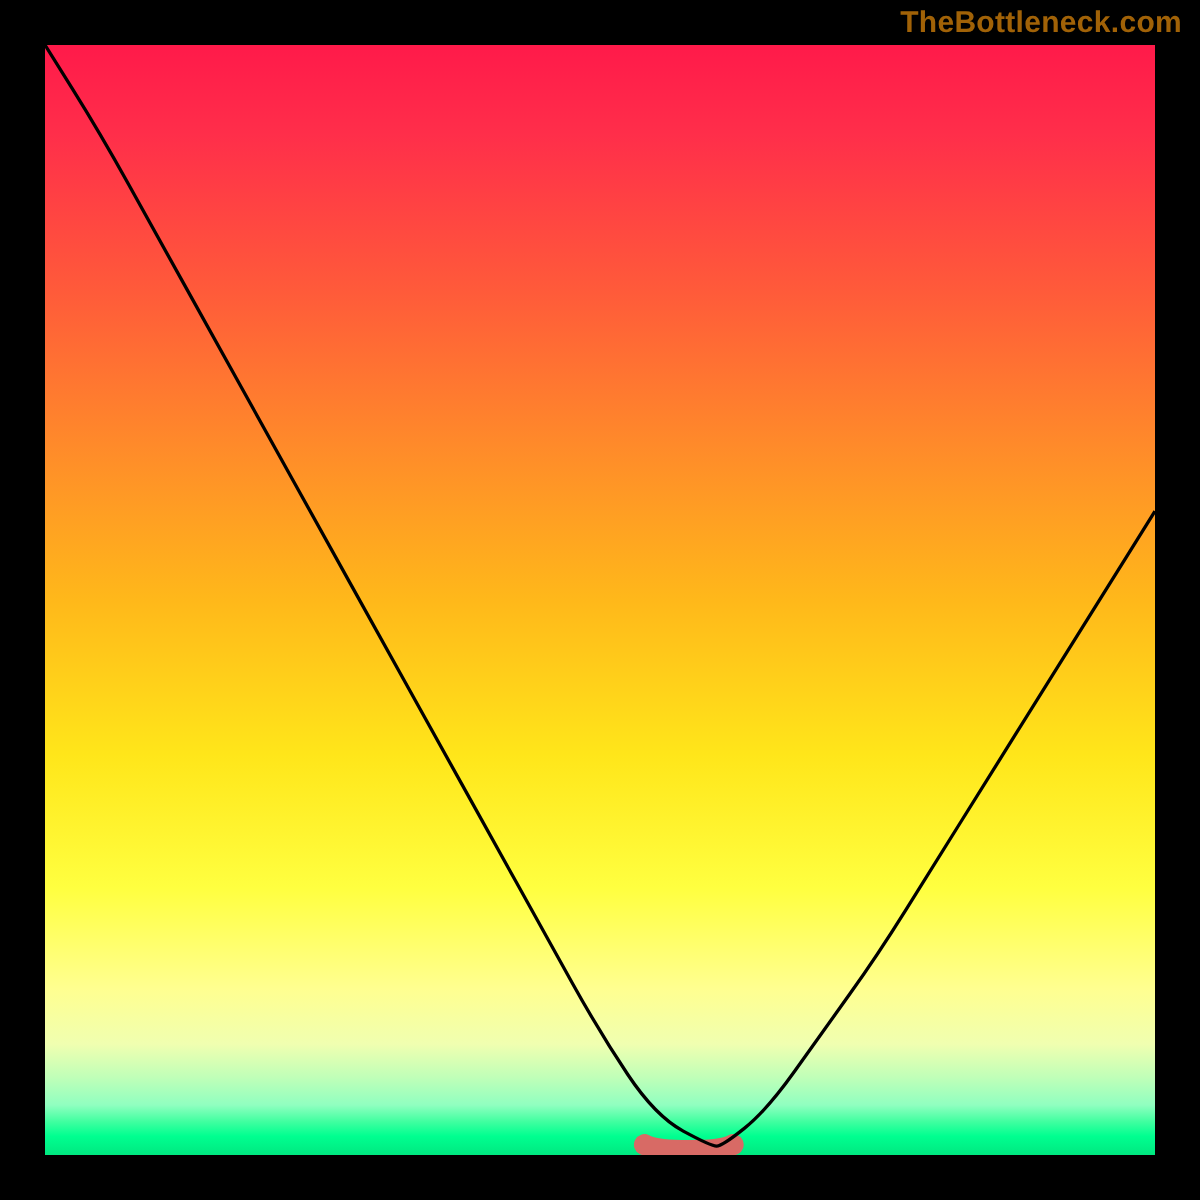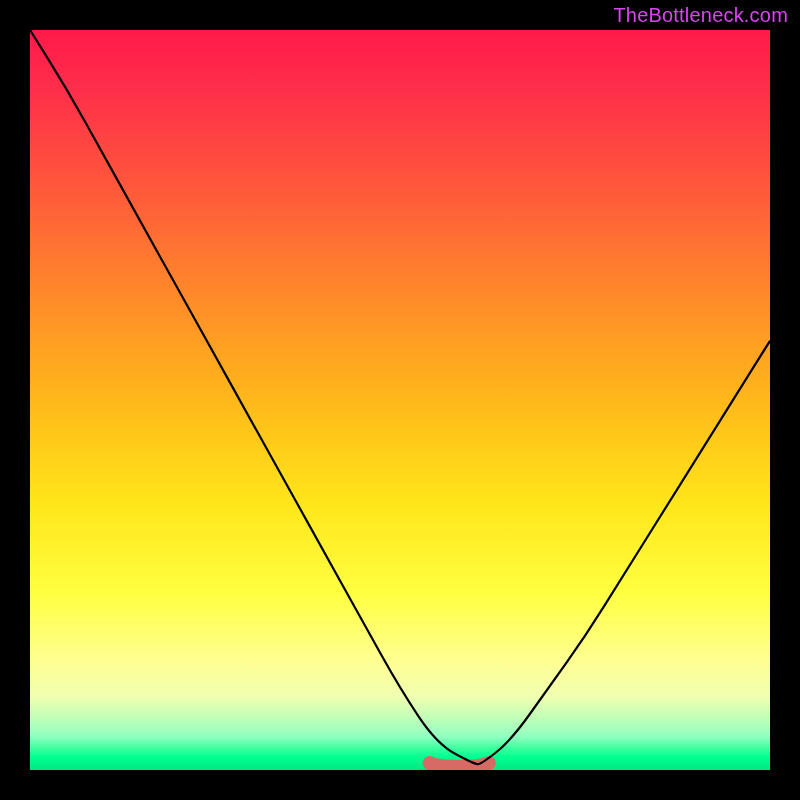--- a/index.html
+++ b/index.html
@@ -8,23 +8,23 @@
     width: 800px;
     height: 800px;
     background: #000;
     position: relative;
     font-family: Arial, Helvetica, sans-serif;
   }
   .watermark {
     position: absolute;
     top: 4px;
     right: 12px;
-    color: #d946ef;
+    color: #a16207;
     font-size: 20px;
-    font-weight: 400;
+    font-weight: 700;
     letter-spacing: 0.2px;
     z-index: 10;
   }
   .plot-area {
     position: absolute;
     left: 30px;
     top: 30px;
     width: 740px;
     height: 740px;
     overflow: hidden;

